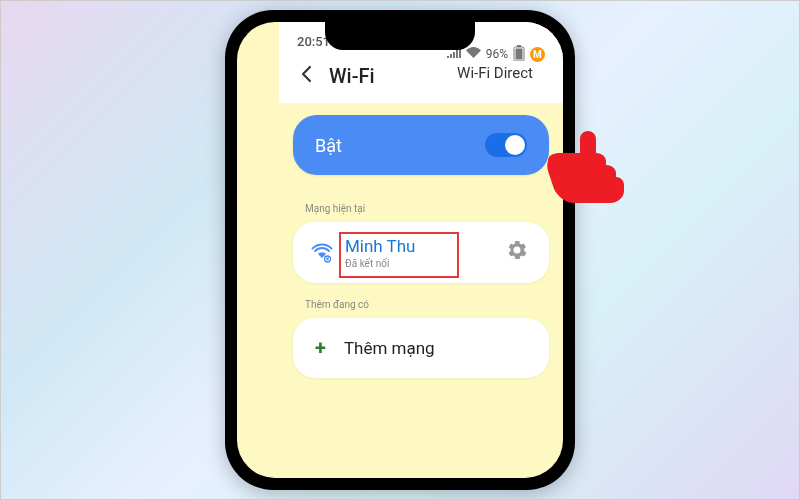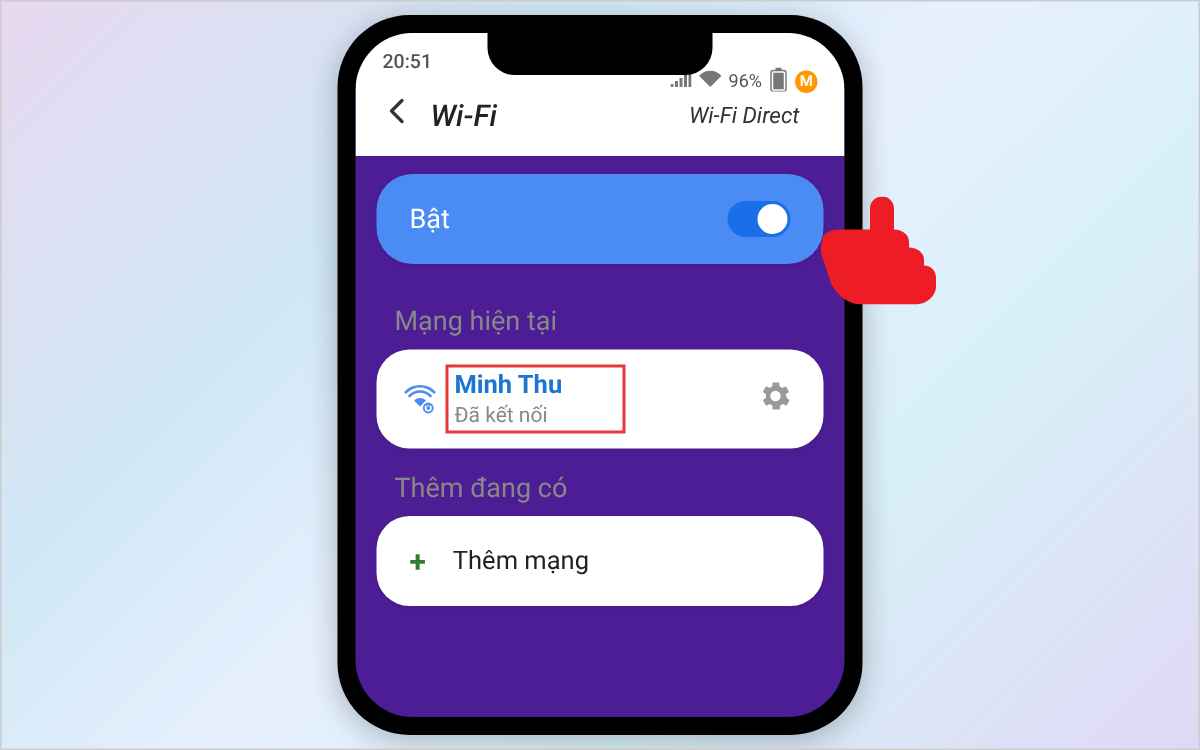--- a/index.html
+++ b/index.html
@@ -31,24 +31,25 @@
     width: 150px;
     height: 28px;
     background: #000;
     border-bottom-left-radius: 18px;
     border-bottom-right-radius: 18px;
     z-index: 10;
   }
   .screen {
     width: 100%;
     height: 100%;
-    background: #4c1d95;
+    background: #fef9c3;
     border-radius: 38px;
     overflow: hidden;
     position: relative;
+    padding-left: 42px;
   }
   .status-bar {
     height: 32px;
     display: flex;
     align-items: center;
     justify-content: space-between;
     padding: 6px 18px 0 18px;
     font-size: 13px;
     color: #555;
     background: #fff;
@@ -58,23 +59,22 @@
   .profile-badge {
     width: 15px; height: 15px; border-radius: 50%;
     background: #ff9800; color: #fff; font-size: 10px;
     display: flex; align-items: center; justify-content: center;
     font-weight: bold;
   }
   .header {
     background: #fff;
     padding: 10px 18px 14px 18px;
     display: flex;
-    align-items: center;
+    align-items: flex-start;
     gap: 12px;
-    font-style: italic;
   }
   .back-arrow { font-size: 22px; color: #333; }
   .header-title { font-size: 20px; color: #222; flex: 1; font-weight: 500; }
   .header-action { font-size: 15px; color: #333; margin-right: 12px; }
   .toggle-card {
     margin: 12px 14px;
     background: #4b8bf4;
     border-radius: 24px;
     padding: 18px 22px;
     display: flex;
@@ -95,36 +95,36 @@
     width: 20px; height: 20px;
     background: #fff;
     border-radius: 50%;
     position: absolute;
     top: 2px;
     right: 2px;
   }
   .section-label {
     padding: 16px 26px 8px 26px;
     color: #888;
-    font-size: 18px;
+    font-size: 10px;
   }
   .network-card {
     margin: 0 14px;
     background: #fff;
     border-radius: 22px;
     padding: 14px 18px;
     display: flex;
     align-items: center;
     gap: 12px;
     box-shadow: 0 1px 3px rgba(0,0,0,0.06);
   }
   .wifi-icon { color: #4b8bf4; font-size: 18px; display:flex; }
   .network-info { flex: 1; position: relative; }
-  .network-name { color: #1976d2; font-size: 17px; font-weight: 700; }
-  .network-status { color: #888; font-size: 14px; margin-top: 2px; }
+  .network-name { color: #1976d2; font-size: 17px; font-weight: 400; }
+  .network-status { color: #888; font-size: 10px; margin-top: 2px; }
   .highlight-box {
     position: absolute;
     top: -4px; left: -6px;
     width: 120px; height: 46px;
     border: 2.5px solid #e53935;
     pointer-events: none;
   }
   .gear-icon { color: #888; font-size: 20px; padding: 0 4px; }
   .add-card {
     margin: 0 14px;

